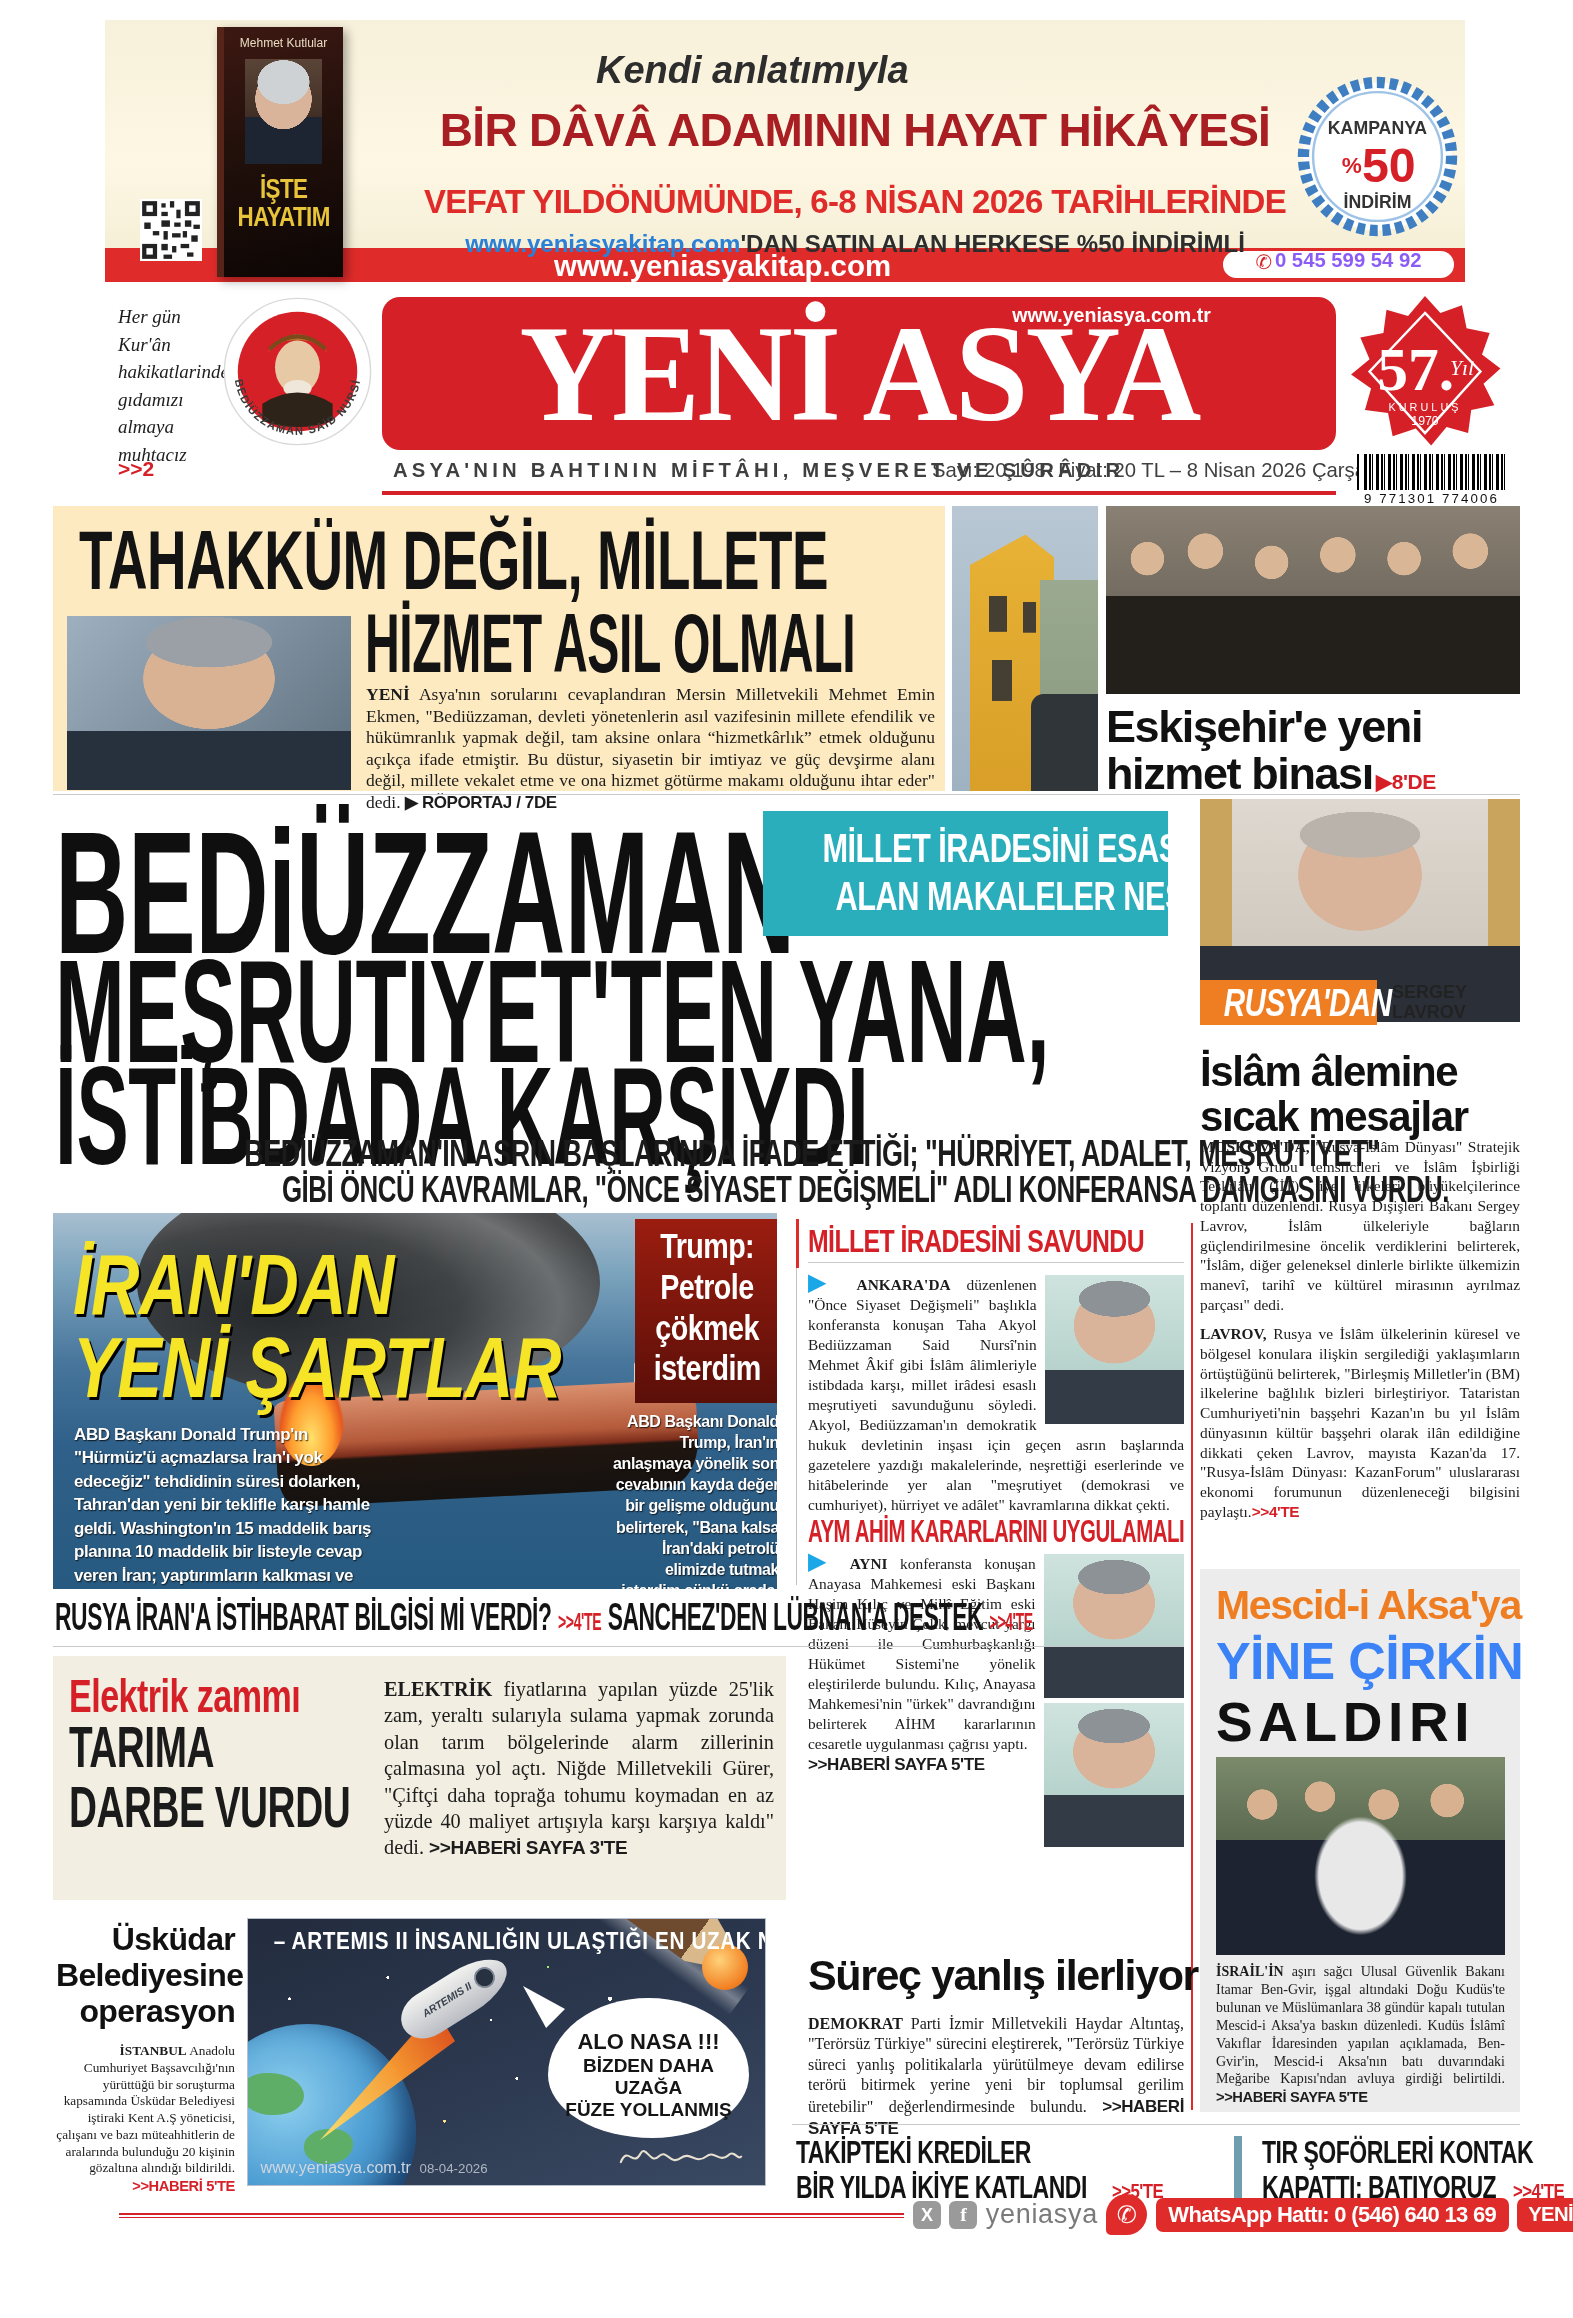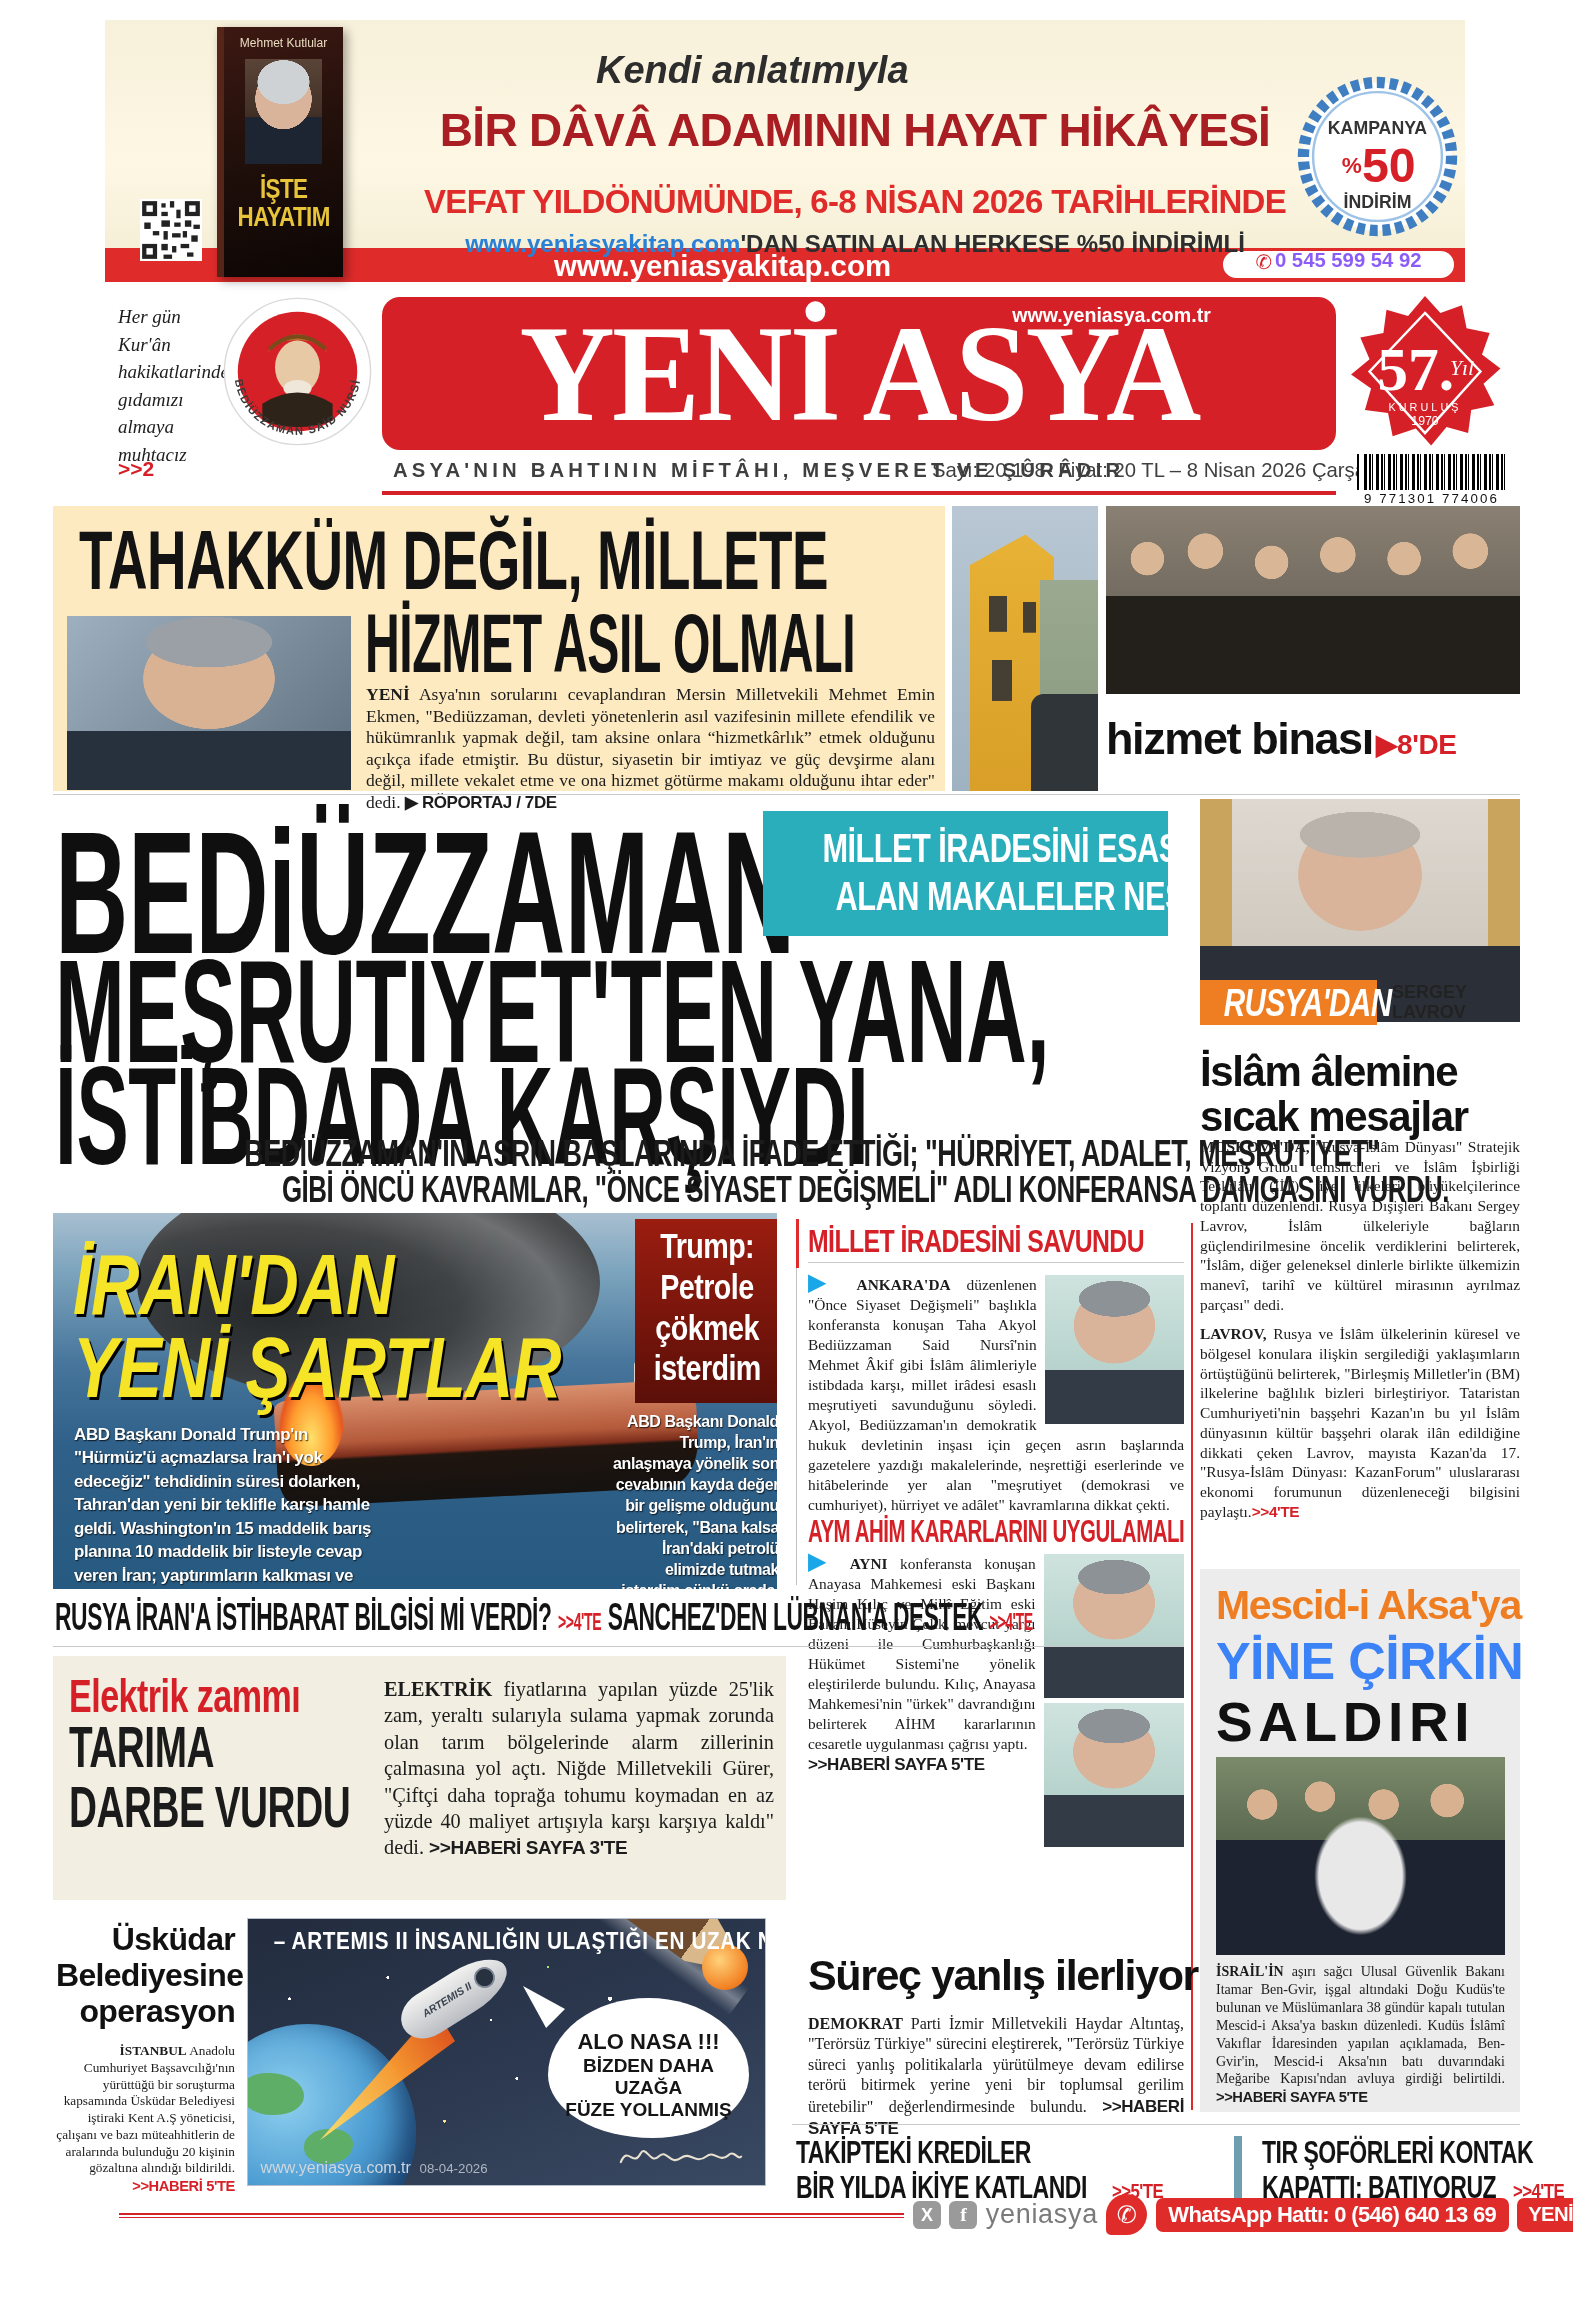--- a/index.html
+++ b/index.html
@@ -170,23 +170,23 @@
   <div class="abs" style="left:1106px;top:506px;width:414px;height:188px;background:
          radial-gradient(circle 17px at 10% 28%,#d8b696 97%,transparent),
          radial-gradient(circle 18px at 24% 24%,#d8b696 97%,transparent),
          radial-gradient(circle 17px at 40% 30%,#d8b696 97%,transparent),
          radial-gradient(circle 18px at 56% 26%,#d8b696 97%,transparent),
          radial-gradient(circle 17px at 72% 28%,#d8b696 97%,transparent),
          radial-gradient(circle 18px at 88% 24%,#d8b696 97%,transparent),
          linear-gradient(to top,#23201c 52%,transparent 52%),
          linear-gradient(180deg,#8a8073 0%,#6e675c 60%,#55503f 100%);"></div>
   <div class="abs" style="left:1106px;top:703px;width:421px;line-height:1.05;">
-    <br>
+    <span class="sans" style="font-size:45px;font-weight:900;letter-spacing:-1.4px;color:#111;">Eskişehir'e yeni</span><br>
     <span class="sans" style="font-size:45px;font-weight:900;letter-spacing:-1.4px;color:#111;">hizmet binası</span>
-    <span class="red ref" style="font-size:28px;">▶8'DE</span>
+    <span class="red ref" style="font-size:21px;">▶8'DE</span>
   </div>
   <div class="abs hl" style="left:53px;top:794px;width:1467px;height:1.4px;"></div>
 
   <div class="abs" style="left:55px;top:805px;">
     <span class="cnd" style="font-size:175px;color:#0f0f0f;transform:scaleX(.58);">BEDiÜZZAMAN</span>
   </div>
   <div class="abs" style="left:763px;top:811px;width:405px;height:125px;background:#2aaebc;text-align:center;padding-top:17px;box-sizing:border-box;">
     <span class="cnd cndc wt" style="font-size:41px;transform:scaleX(.75);">MİLLET İRADESİNİ ESAS</span><br>
     <span class="cnd cndc wt" style="font-size:41px;transform:scaleX(.75);margin-top:7px;">ALAN MAKALELER NEŞRETTİ</span>
   </div>

